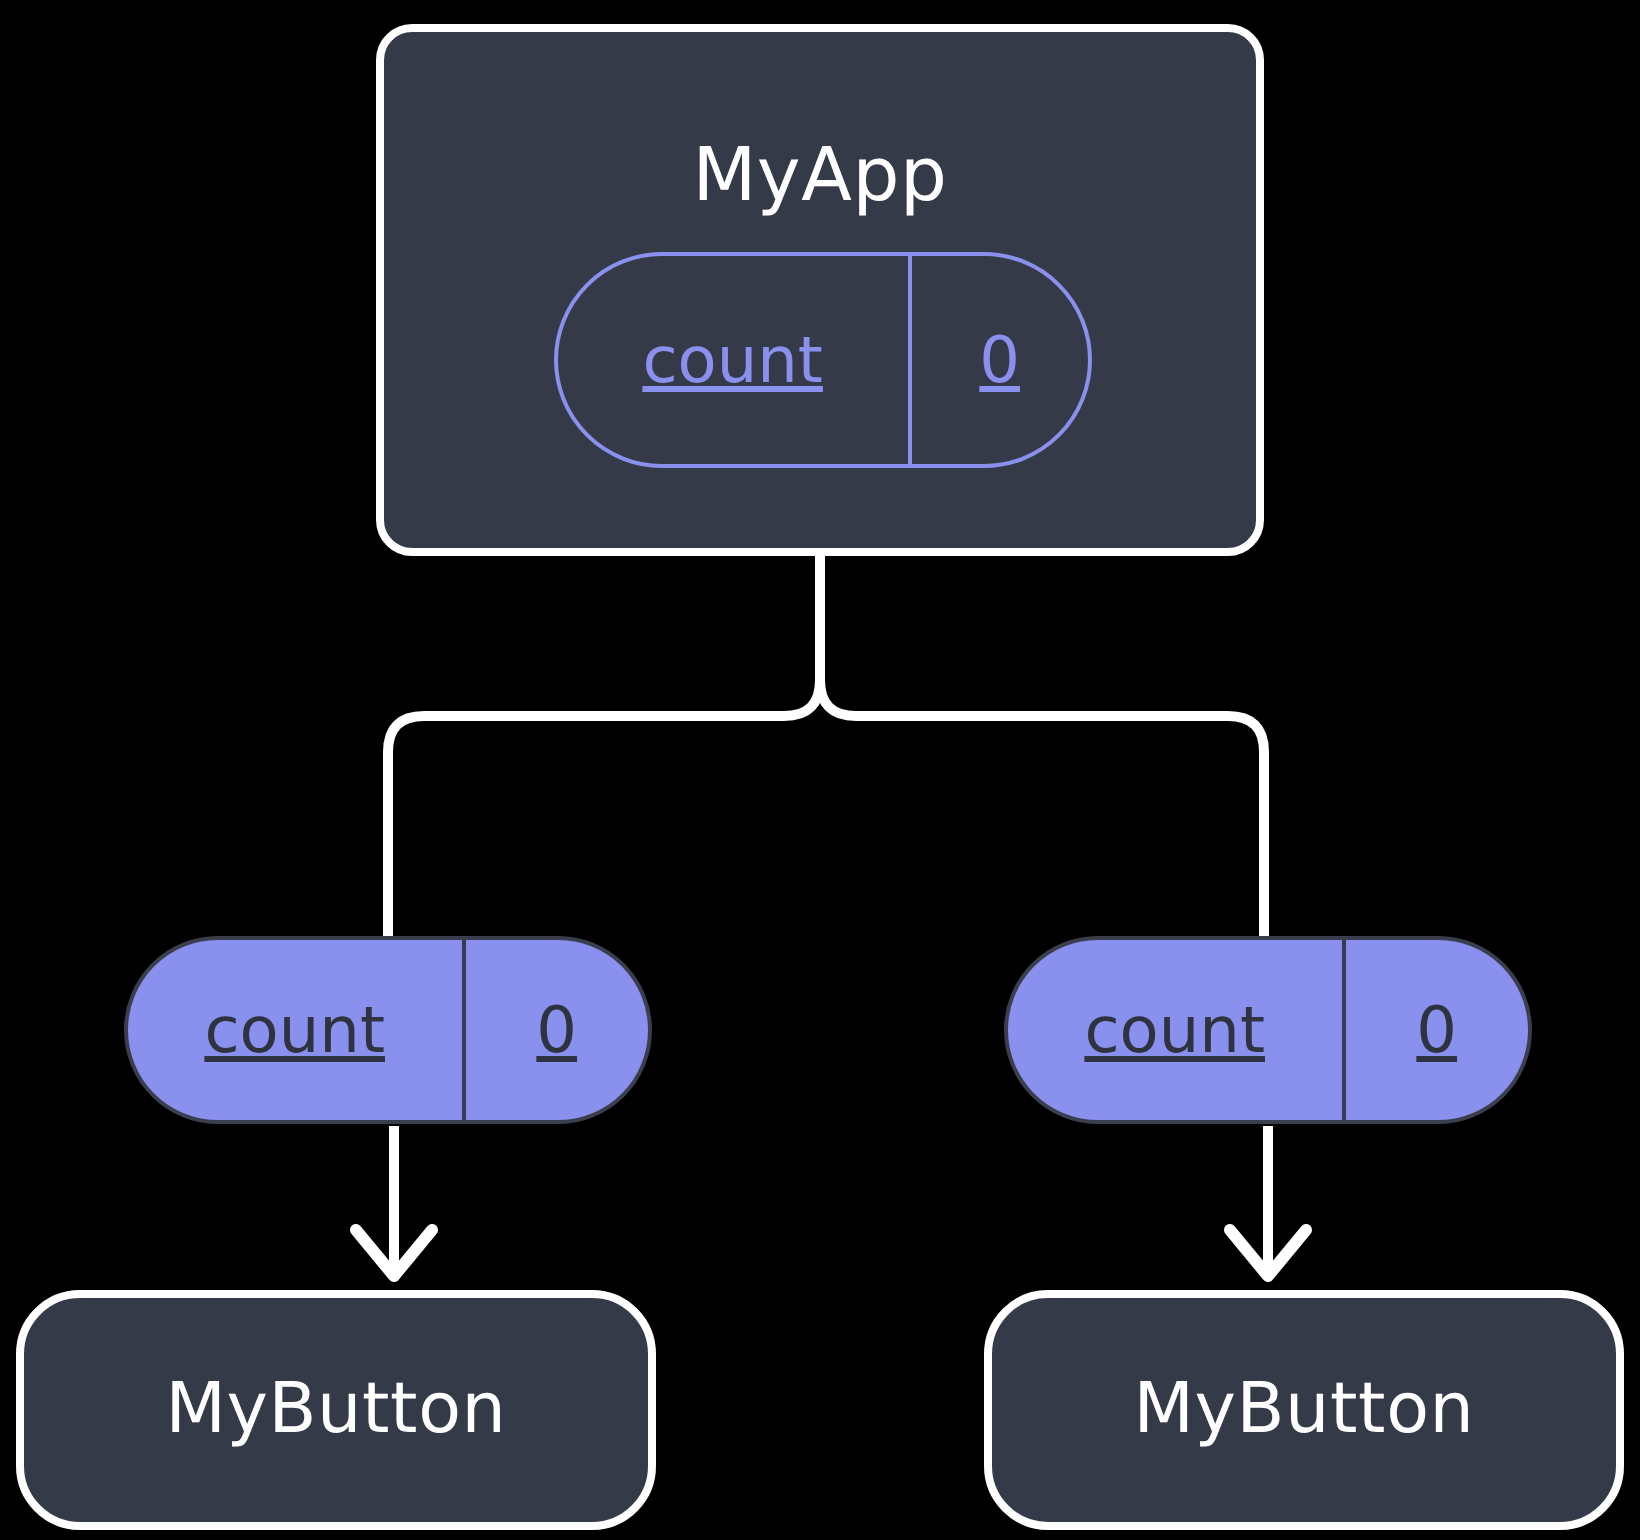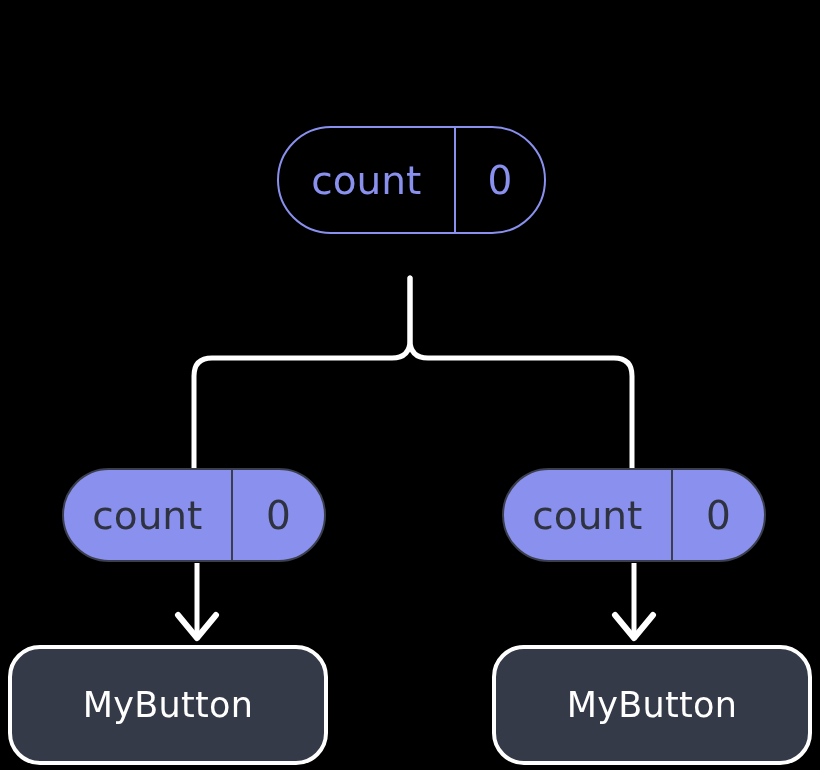--- a/index.html
+++ b/index.html
@@ -84,23 +84,24 @@
     display: flex;
     align-items: stretch;
     border-radius: 999px;
     overflow: hidden;
   }
   .state-pill .pill-key,
   .state-pill .pill-value {
     display: flex;
     align-items: center;
     justify-content: center;
-    font-size: 39px;
+    font-size: 32px;
     line-height: 1;
     white-space: nowrap;
+    text-decoration: underline;
   }
 
   
   .pill-outline {
     border: 2px solid #8a90ed;
     background: transparent;
   }
   .pill-outline .pill-key,
   .pill-outline .pill-value {
     color: #8a90ed;
@@ -163,20 +164,23 @@
       <path d="M 197 563 L 197 636" fill="none" stroke="#ffffff" stroke-width="5" stroke-linecap="butt"></path>
       <path d="M 178 615 L 197 638 L 216 615" fill="none" stroke="#ffffff" stroke-width="6" stroke-linecap="round" stroke-linejoin="round"></path>
     </g>
 
     <g>
       <path d="M 634 563 L 634 636" fill="none" stroke="#ffffff" stroke-width="5" stroke-linecap="butt"></path>
       <path d="M 615 615 L 634 638 L 653 615" fill="none" stroke="#ffffff" stroke-width="6" stroke-linecap="round" stroke-linejoin="round"></path>
     </g>
   </svg>
 
+  <div id="node-myapp" class="component-box">
+    <div class="component-title">MyApp</div>
+  </div>
 
   <div id="pill-myapp-state" class="state-pill pill-outline">
     <div class="pill-key">count</div>
     <div class="pill-value">0</div>
   </div>
 
   <div id="pill-props-left" class="state-pill pill-filled">
     <div class="pill-key">count</div>
     <div class="pill-value">0</div>
   </div>

